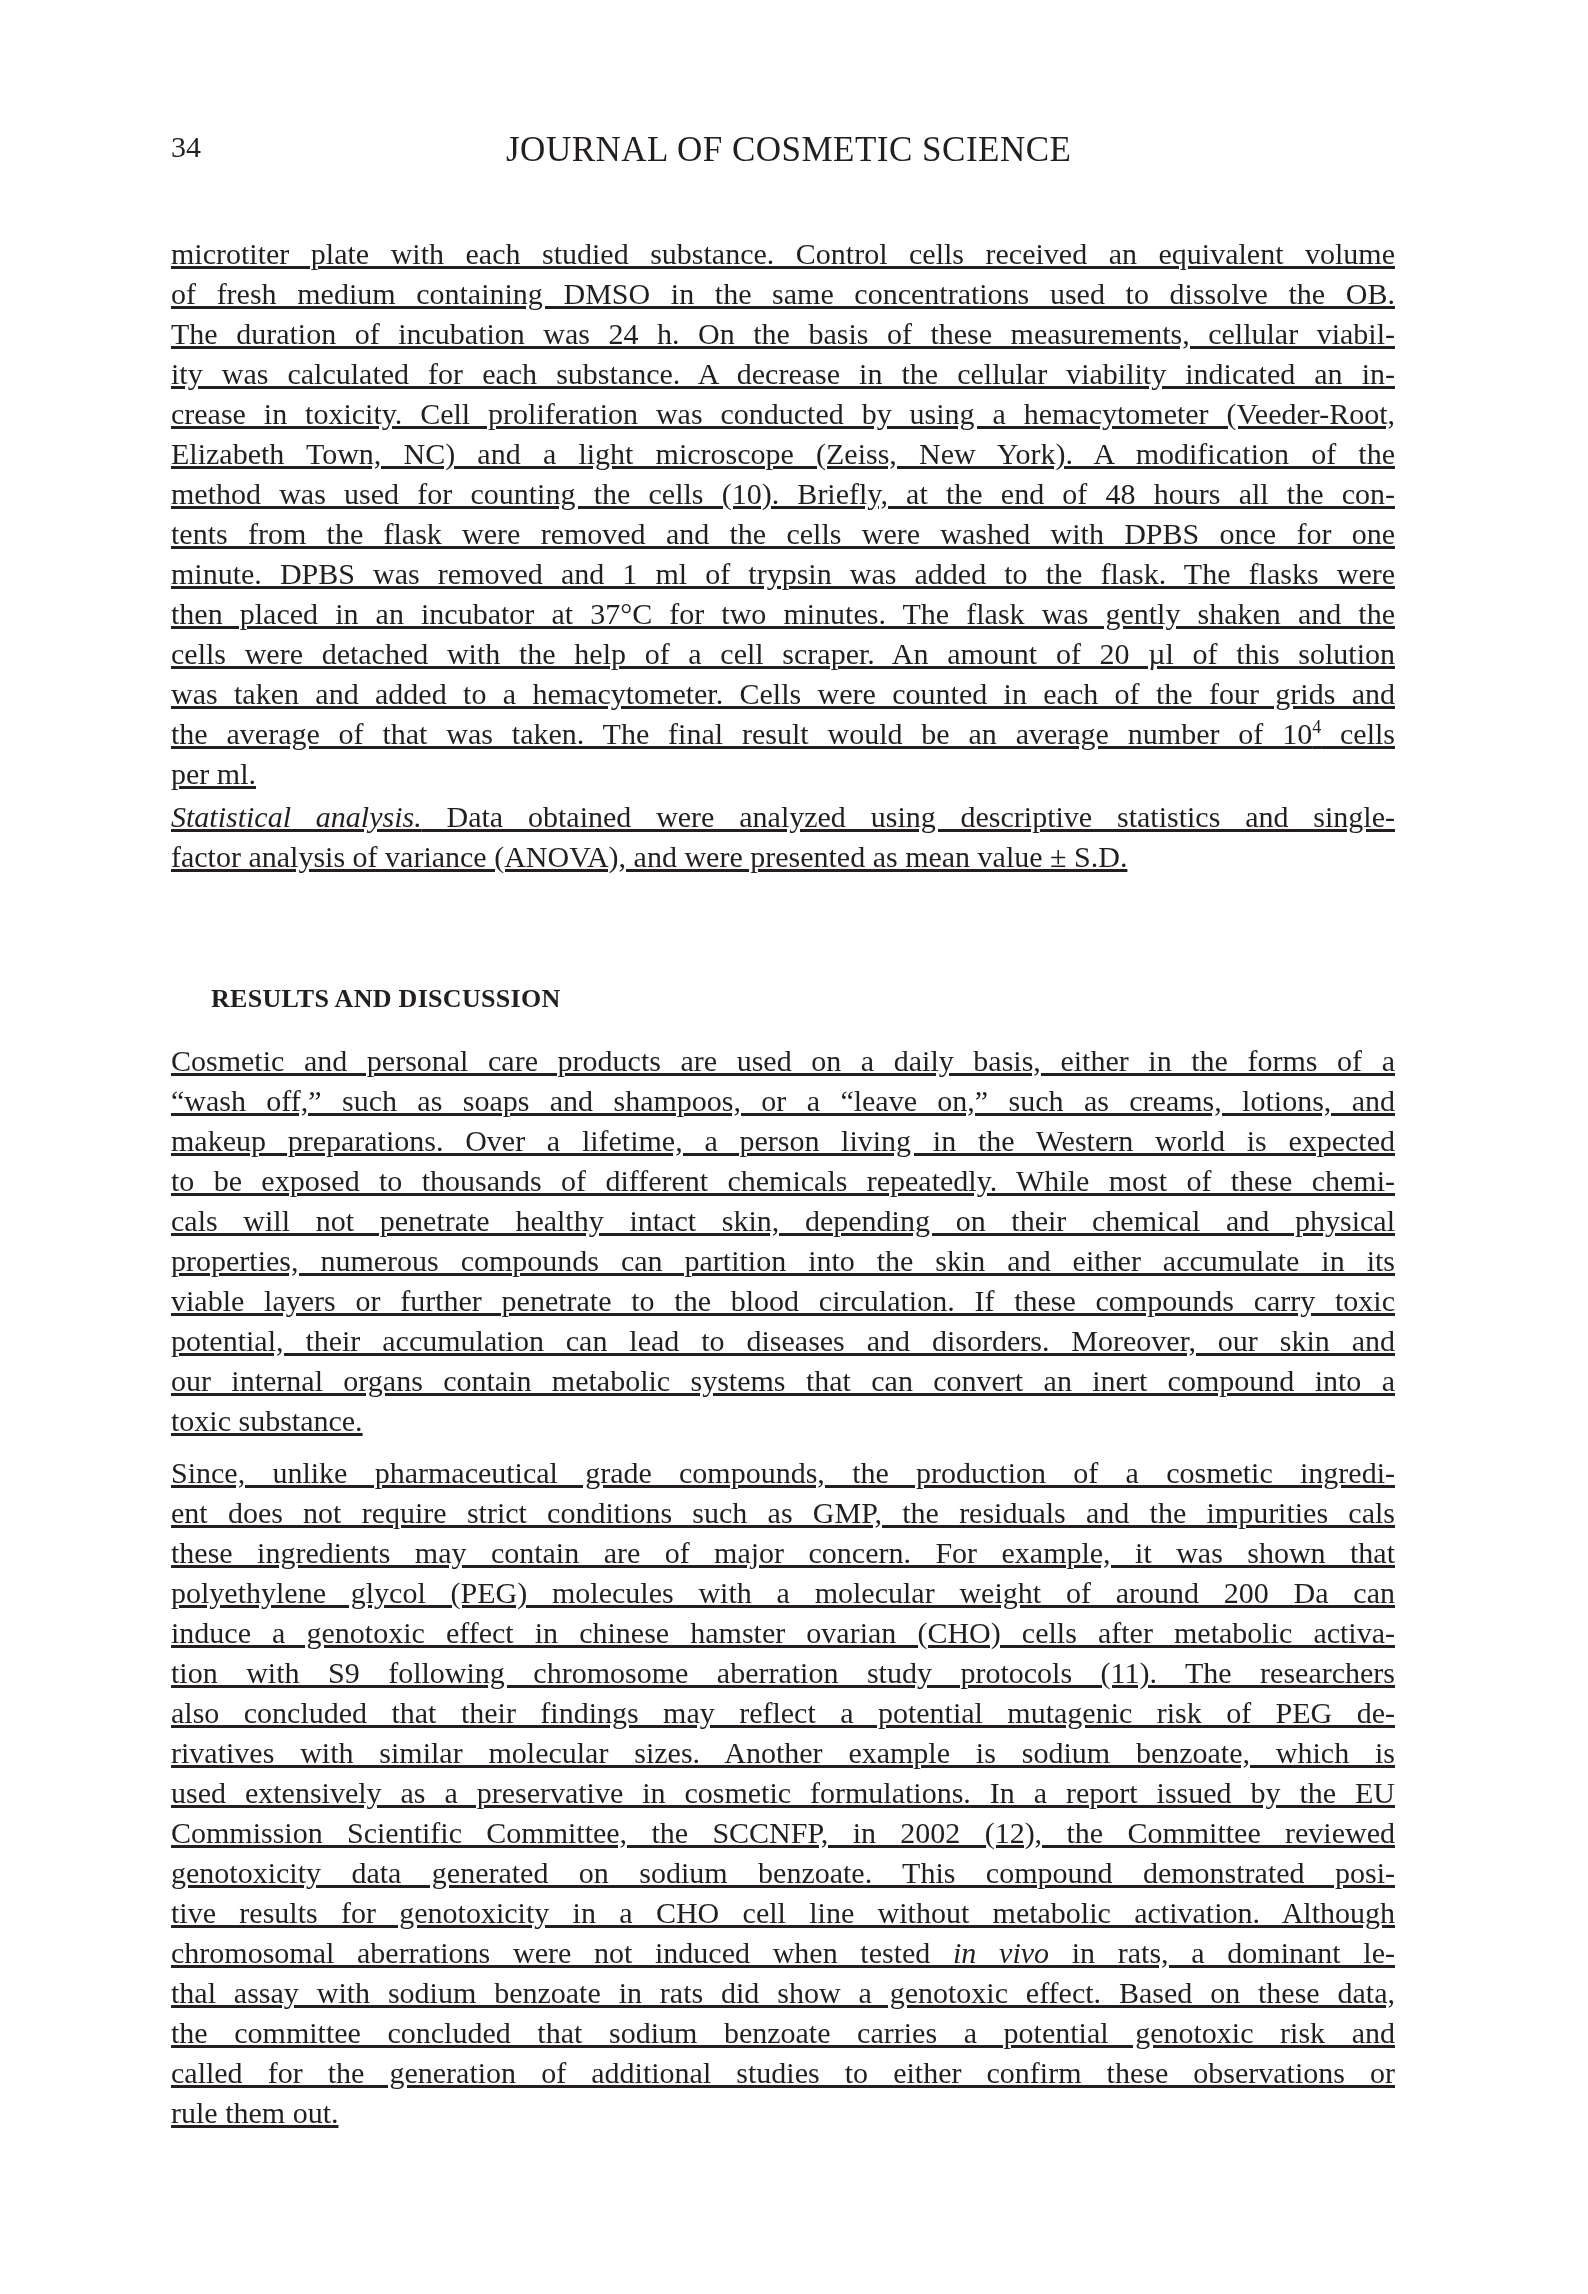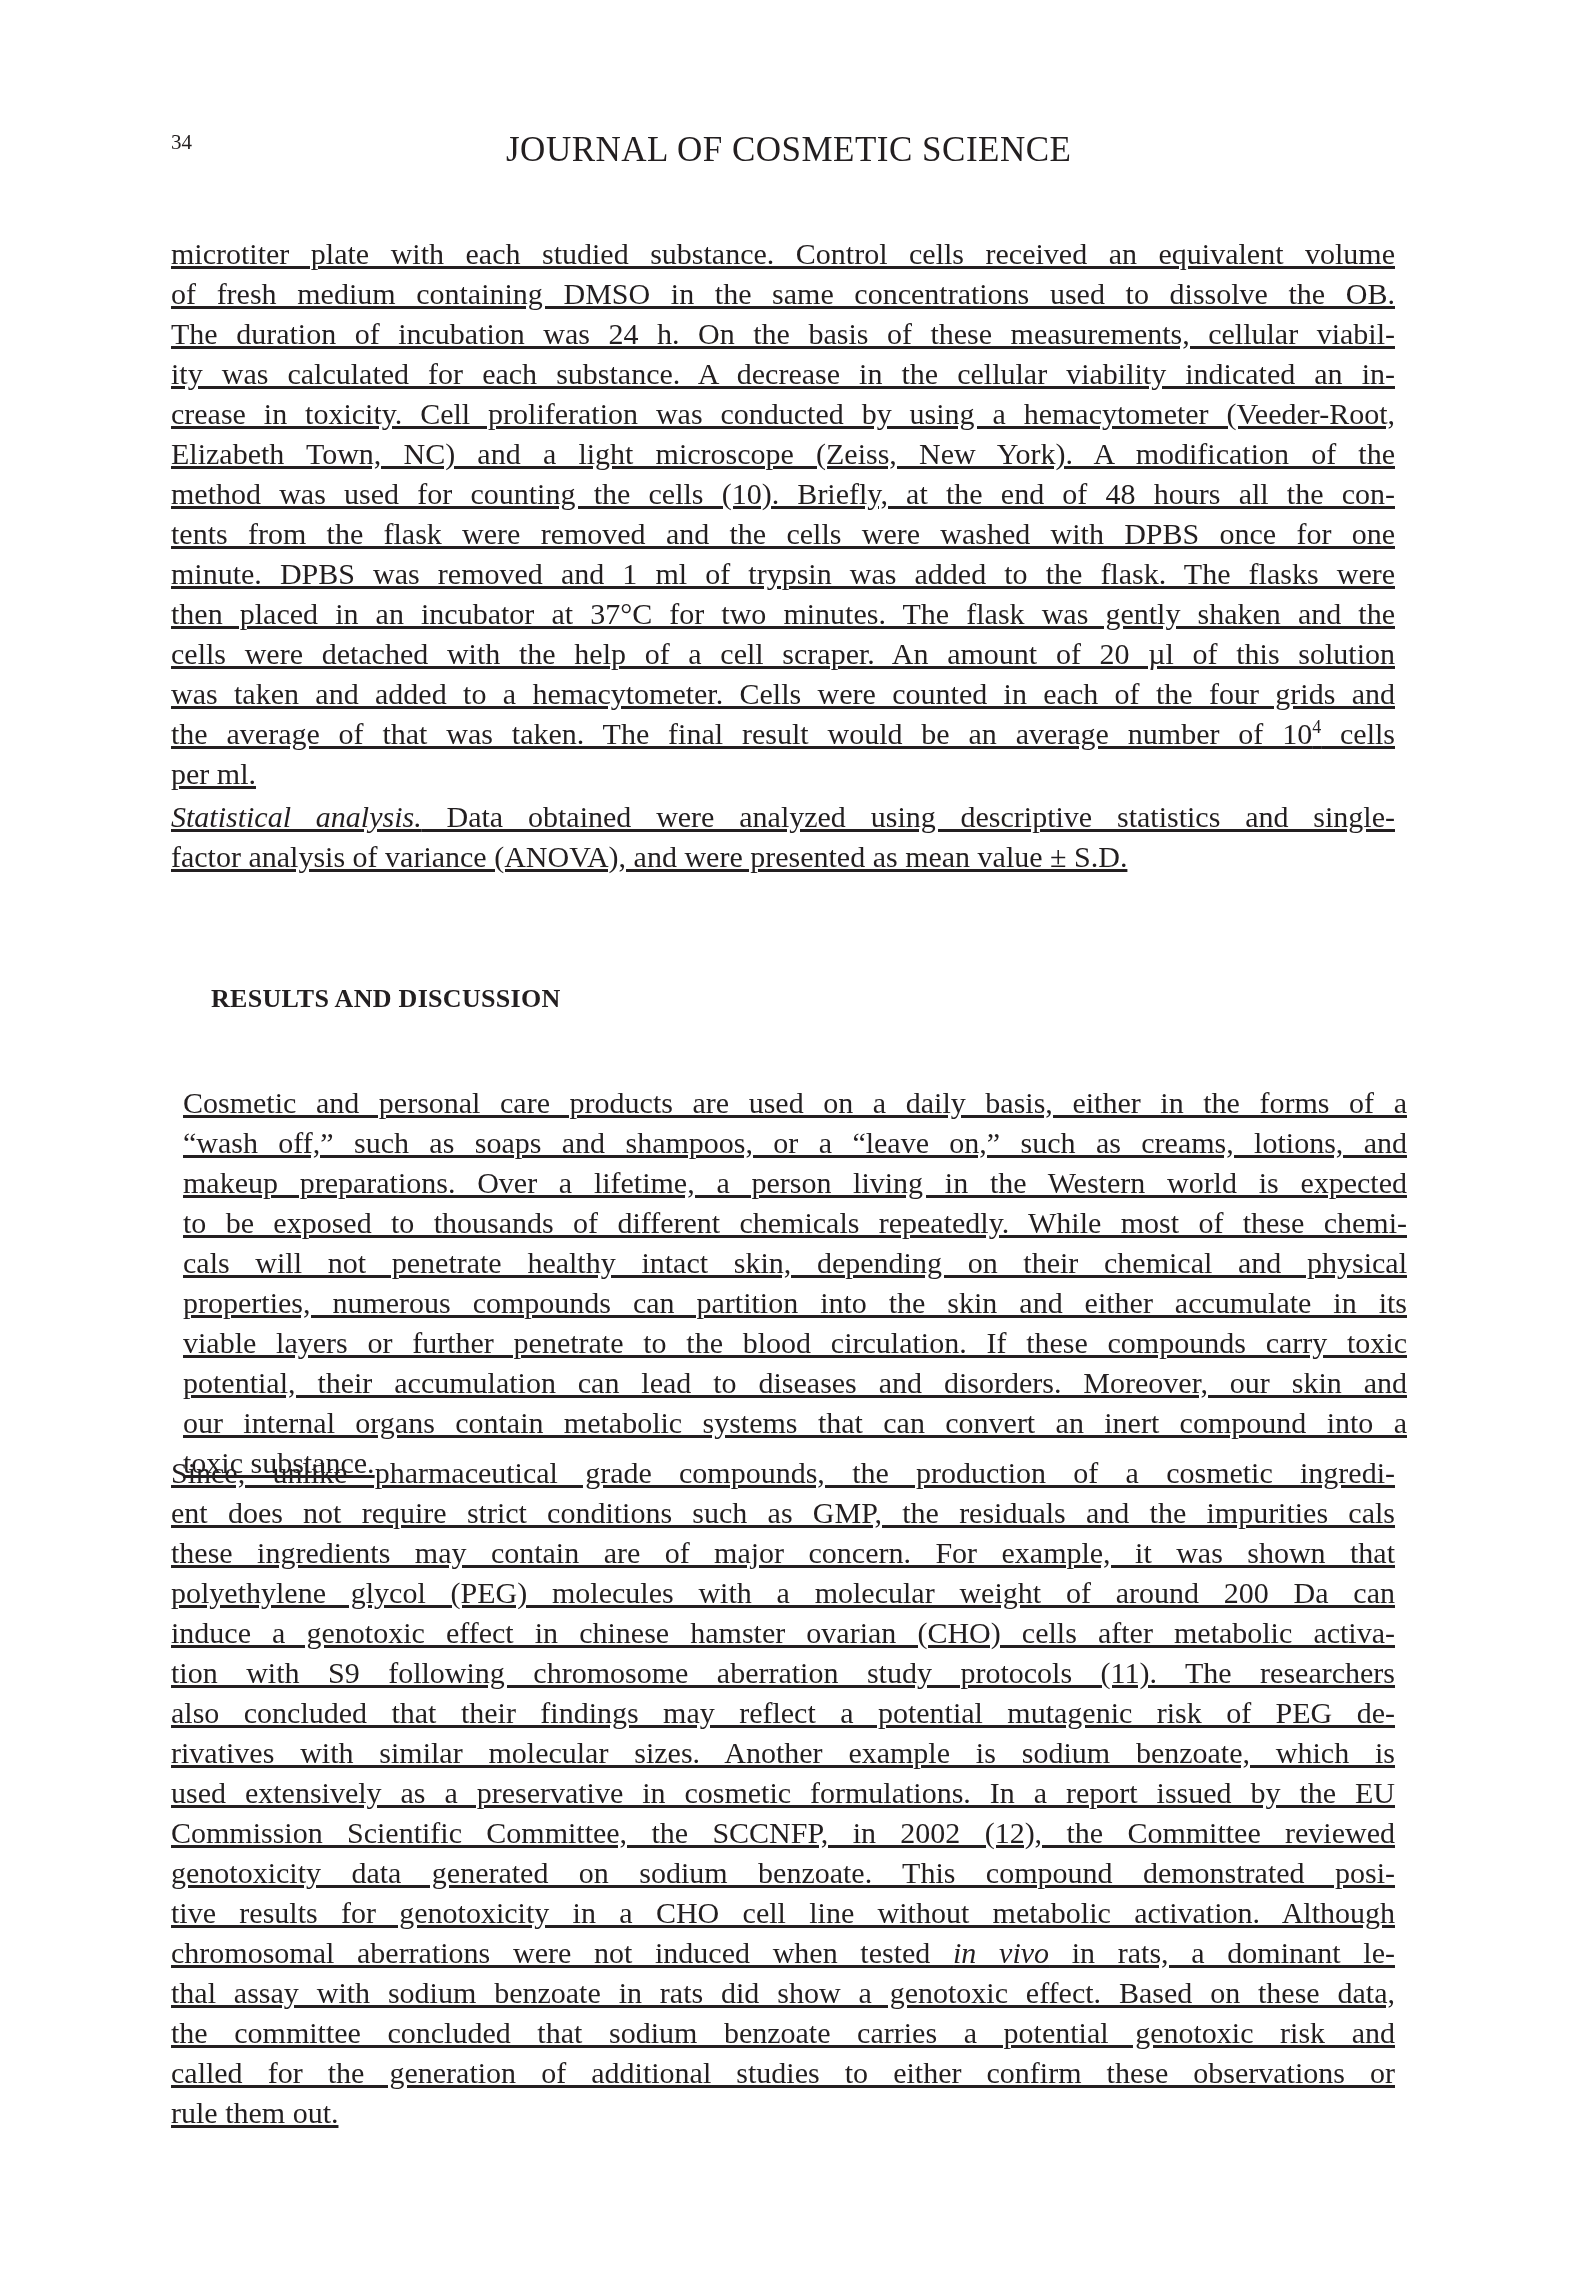--- a/index.html
+++ b/index.html
@@ -1,19 +1,19 @@
 <!DOCTYPE html>
 <html style="font-size:15px"><head>
 <meta charset="utf-8">
 <style>
   html, body { margin: 0; padding: 0; background: #ffffff; }
   body { width: 1589px; height: 2295px; position: relative; overflow: hidden; color: #231f20; }
   .serif { font-family: "Liberation Serif", "DejaVu Serif", serif; }
   .running-head { position: absolute; top: 130px; left: 171px; width: 1224px; height: 38px; }
-  .page-num { position: absolute; left: 0; top: 0; font-size: 21px; }
+  .page-num { position: absolute; left: 0; top: 0; font-size: 30px; }
   .journal-title { position: absolute; left: 335px; top: 0; font-size: 35px; letter-spacing: 0.5px; }
   .block { position: absolute; left: 171px; width: 1224px; text-decoration: underline; }
   .line { display: block; font-size: 30px; height: 40px; line-height: 40px; text-align: justify; text-align-last: justify; white-space: nowrap; }
   .line.last { text-align-last: left; }
   .heading { position: absolute; left: 171px; font-size: 26px; font-weight: bold; letter-spacing: 0.3px; }
   em { font-style: italic; }
   sup { font-size: 60%; vertical-align: super; line-height: 0; }
 </style>
 </head>
 <body>
@@ -40,21 +40,21 @@
   <span class="line last">per ml.</span>
 </div>
 
 <div class="block serif" style="top: 797px;">
   <span class="line"><em>Statistical analysis.</em><span> Data obtained were analyzed using descriptive statistics and single-</span></span>
   <span class="line last">factor analysis of variance (ANOVA), and were presented as mean value ± S.D.</span>
 </div>
 
 <div class="heading serif" style="top: 984px; margin-left: 40px;">RESULTS AND DISCUSSION</div>
 
-<div class="block serif" style="top: 1083px; margin-left: 12px;">
+<div class="block serif" style="top: 1041px;">
   <span class="line">Cosmetic and personal care products are used on a daily basis, either in the forms of a</span>
   <span class="line">“wash off,” such as soaps and shampoos, or a “leave on,” such as creams, lotions, and</span>
   <span class="line">makeup preparations. Over a lifetime, a person living in the Western world is expected</span>
   <span class="line">to be exposed to thousands of different chemicals repeatedly. While most of these chemi-</span>
   <span class="line">cals will not penetrate healthy intact skin, depending on their chemical and physical</span>
   <span class="line">properties, numerous compounds can partition into the skin and either accumulate in its</span>
   <span class="line">viable layers or further penetrate to the blood circulation. If these compounds carry toxic</span>
   <span class="line">potential, their accumulation can lead to diseases and disorders. Moreover, our skin and</span>
   <span class="line">our internal organs contain metabolic systems that can convert an inert compound into a</span>
   <span class="line last">toxic substance.</span>

